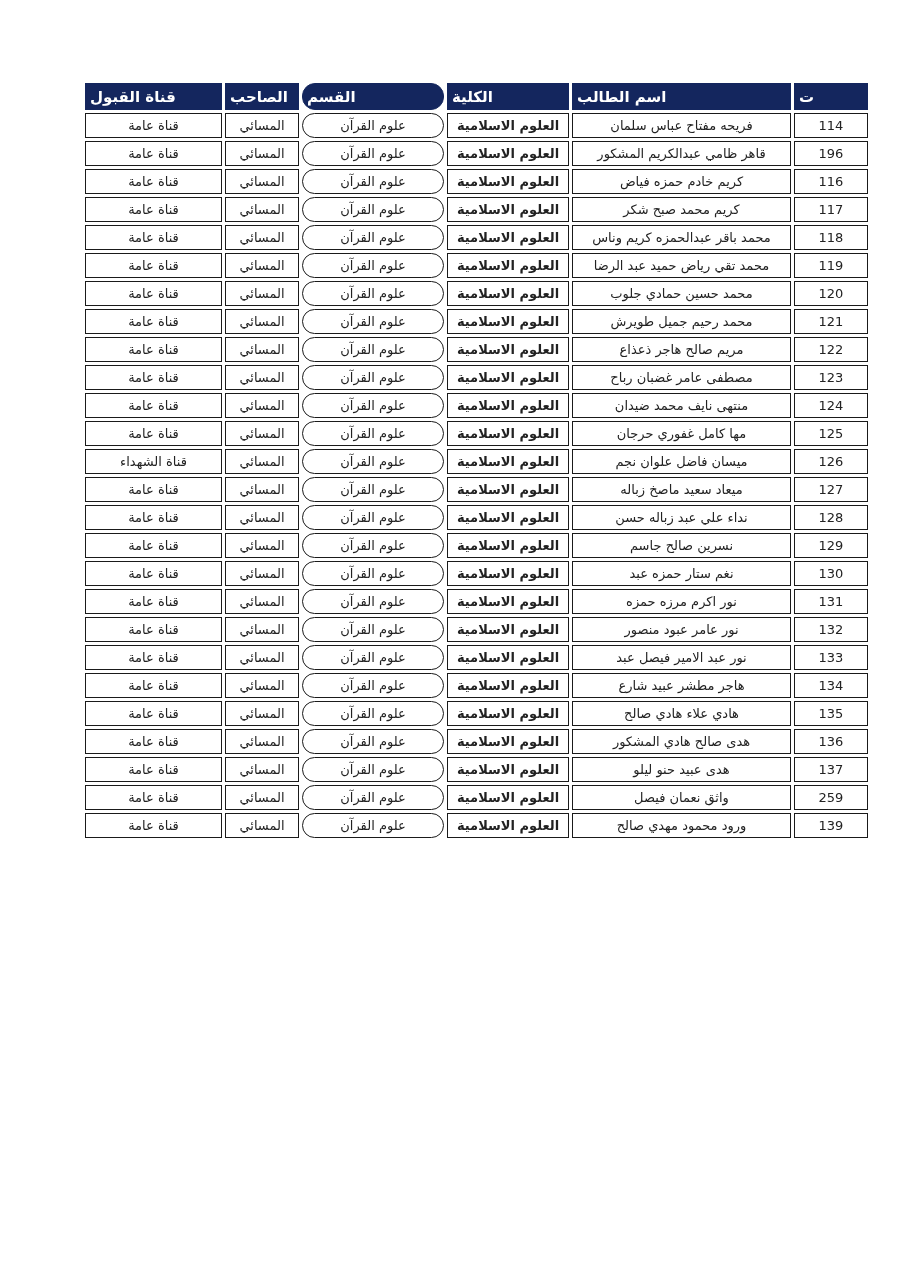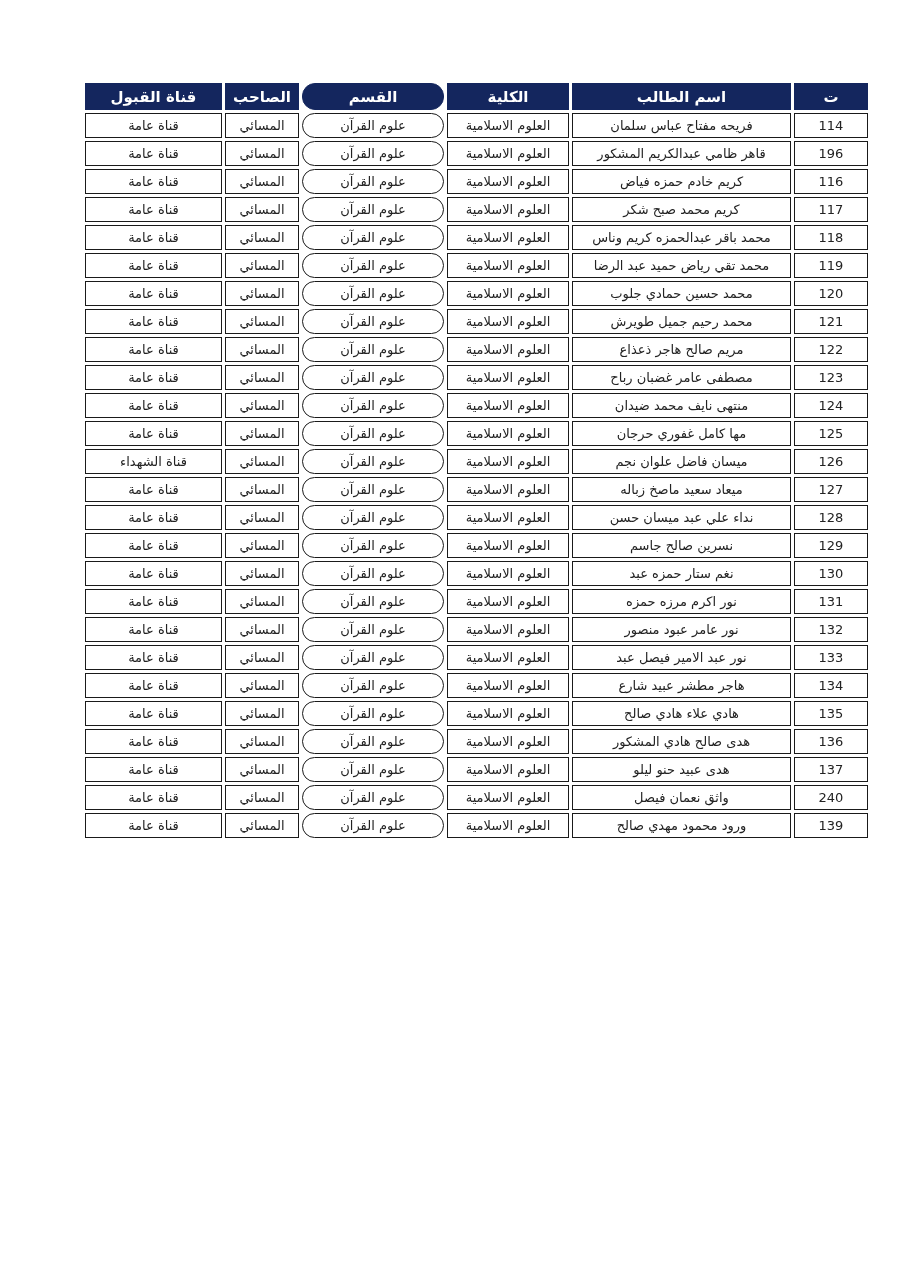--- a/index.html
+++ b/index.html
@@ -26,39 +26,39 @@
     border-spacing: 3px;
     direction: rtl;
   }
   table.students th {
     background: var(--header-bg, #14265e);
     color: var(--header-fg, #ffffff);
     font-weight: bold;
     font-size: 15px;
     height: 25px;
     padding: 0 4px;
-    text-align: center;
+    text-align: left;
     white-space: nowrap;
     border: 1px solid var(--header-bg, #14265e);
   }
   table.students td {
     background: #ffffff;
     border: 1px solid var(--border-color, #1a1a1a);
     color: var(--body-fg, #222222);
     font-size: 13px;
     height: 23px;
     padding: 0;
     text-align: center;
     white-space: nowrap;
     overflow: hidden;
   }
   
   .col-id       { width: 64px; }
   .col-name     { width: 209px; text-align: right; padding-right: 1px; margin-top: 12px; }
-  .col-college  { width: 112px; }
+  .col-college  { width: 112px; font-weight: bold; }
   .col-dept     { width: 132px; text-align: right; padding-right: 11px; border-radius: 13px; }
   .col-study    { width: 64px;  text-align: right; padding-right: 4px; }
   .col-channel  { width: 127px; }
   th.col-name, th.col-dept, th.col-study { text-align: center; padding-right: 0; }
 </style>
 </head>
 <body>
 
 <div class="page">
   <div class="table-wrap">
@@ -181,21 +181,21 @@
           <tr>
             <td class="col-id">127</td>
             <td class="col-name">ميعاد سعيد ماصخ زباله</td>
             <td class="col-college">العلوم الاسلامية</td>
             <td class="col-dept">علوم القرآن</td>
             <td class="col-study">المسائي</td>
             <td class="col-channel">قناة عامة</td>
           </tr>
           <tr>
             <td class="col-id">128</td>
-            <td class="col-name">نداء علي عبد ميسان حسن</td>
+            <td class="col-name">نداء علي عبد زباله حسن</td>
             <td class="col-college">العلوم الاسلامية</td>
             <td class="col-dept">علوم القرآن</td>
             <td class="col-study">المسائي</td>
             <td class="col-channel">قناة عامة</td>
           </tr>
           <tr>
             <td class="col-id">129</td>
             <td class="col-name">نسرين صالح جاسم</td>
             <td class="col-college">العلوم الاسلامية</td>
             <td class="col-dept">علوم القرآن</td>
@@ -260,21 +260,21 @@
           </tr>
           <tr>
             <td class="col-id">137</td>
             <td class="col-name">هدى عبيد حنو ليلو</td>
             <td class="col-college">العلوم الاسلامية</td>
             <td class="col-dept">علوم القرآن</td>
             <td class="col-study">المسائي</td>
             <td class="col-channel">قناة عامة</td>
           </tr>
           <tr>
-            <td class="col-id">240</td>
+            <td class="col-id">259</td>
             <td class="col-name">واثق نعمان فيصل</td>
             <td class="col-college">العلوم الاسلامية</td>
             <td class="col-dept">علوم القرآن</td>
             <td class="col-study">المسائي</td>
             <td class="col-channel">قناة عامة</td>
           </tr>
           <tr>
             <td class="col-id">139</td>
             <td class="col-name">ورود محمود مهدي صالح</td>
             <td class="col-college">العلوم الاسلامية</td>

